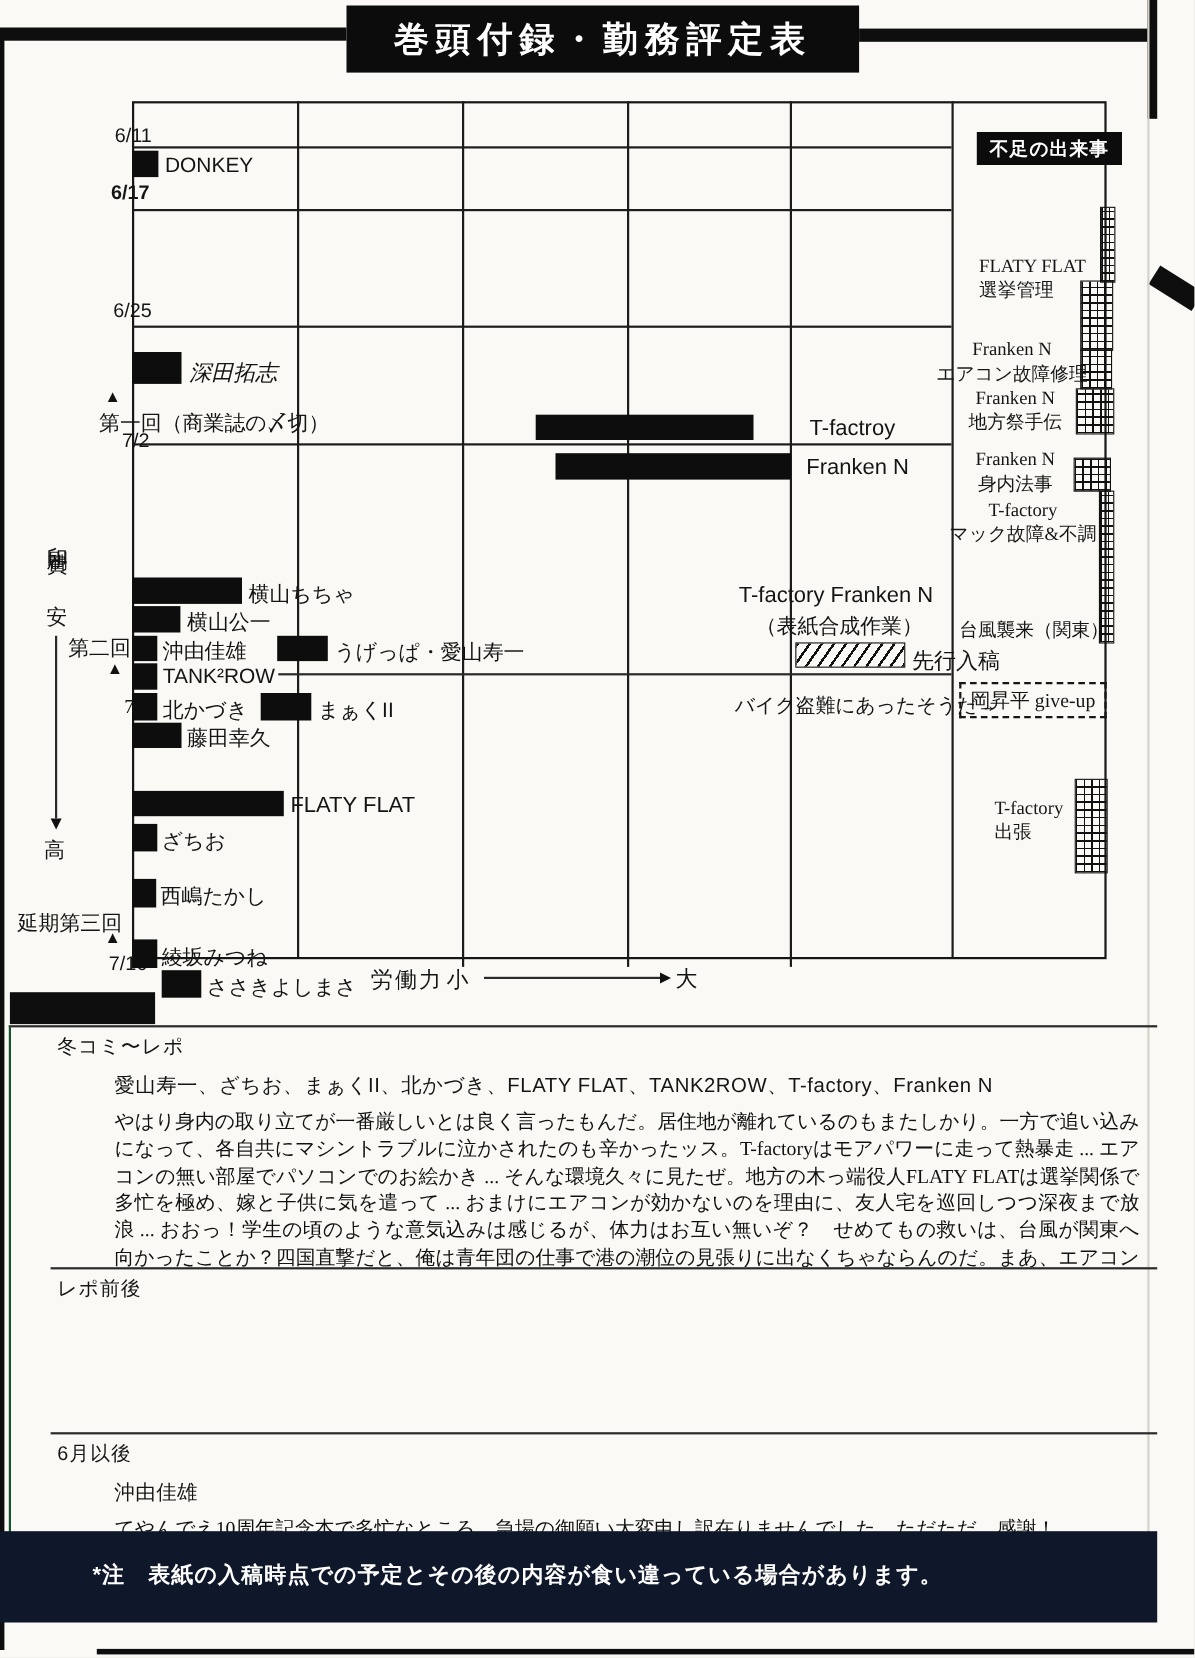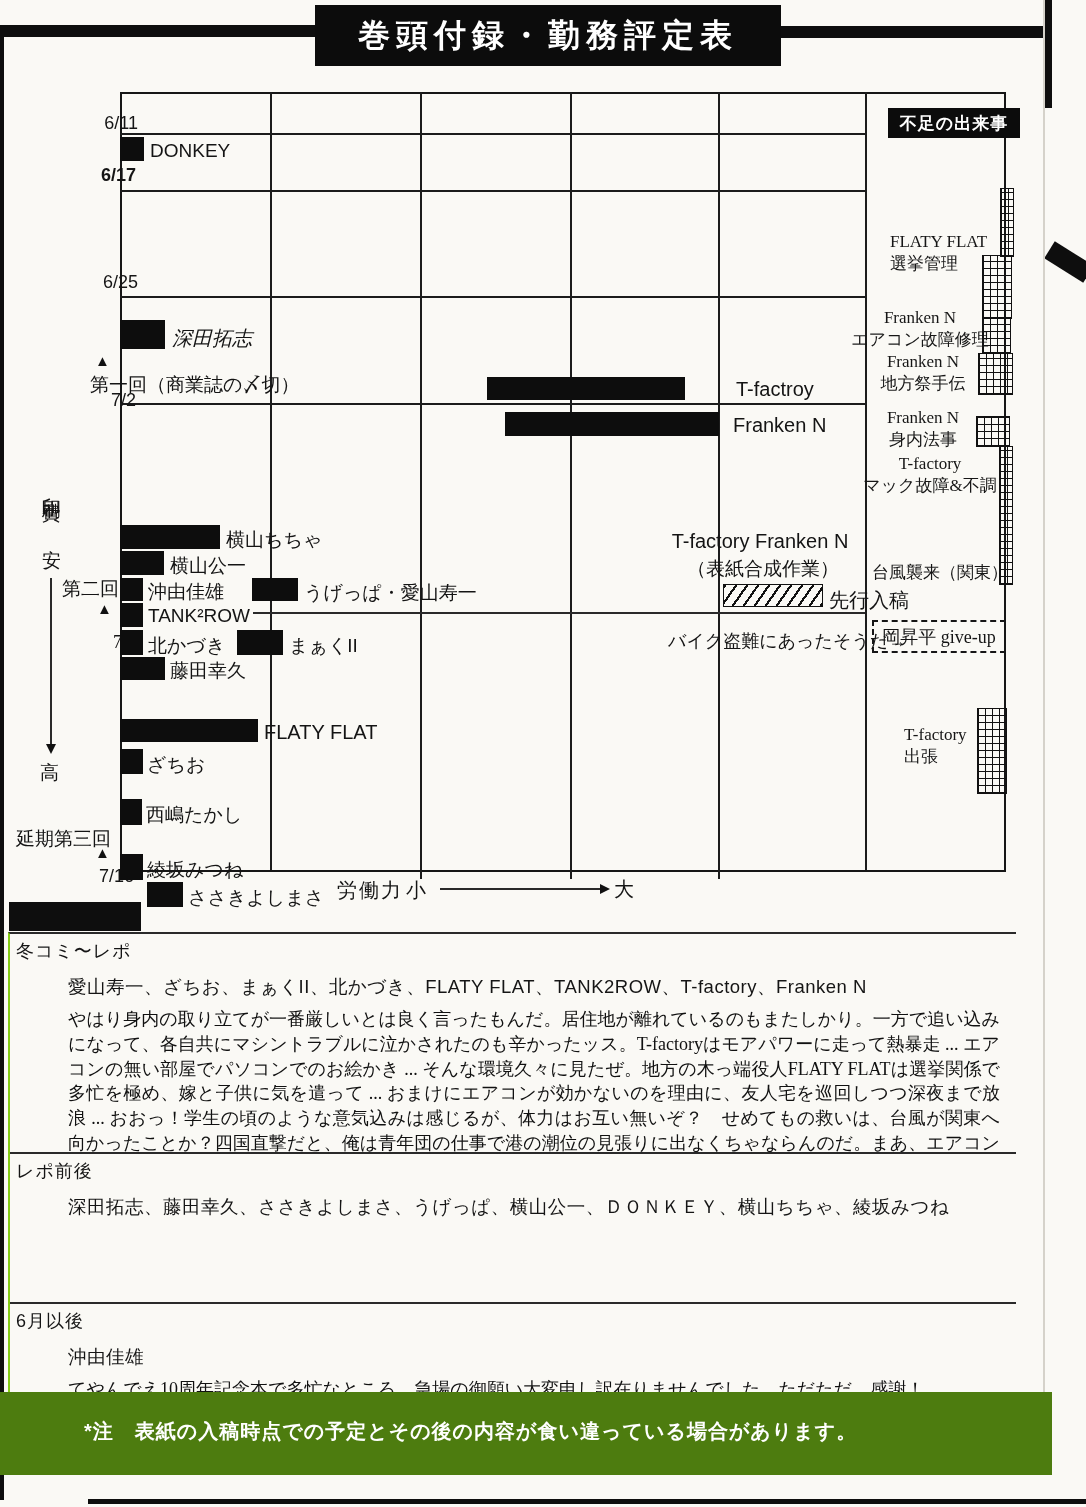--- a/index.html
+++ b/index.html
@@ -19,34 +19,34 @@
                      repeating-linear-gradient(90deg,#111 0 1.4px,transparent 1.4px 7px);}
   .dhatch{position:absolute;border:1.5px solid #111;
     background-image:repeating-linear-gradient(125deg,#111 0 2.2px,transparent 2.2px 9px);}
   .dashbox{position:absolute;border:2.5px dashed #161616;display:flex;align-items:center;justify-content:center;}
   .tri-up{position:absolute;font-size:15px;color:#111;}
   .tri-down{position:absolute;width:0;height:0;border-left:5px solid transparent;border-right:5px solid transparent;border-top:10px solid #111;}
   .tri-right{position:absolute;width:0;height:0;border-top:5px solid transparent;border-bottom:5px solid transparent;border-left:10px solid #111;}
   .titlebox{position:absolute;left:315px;top:5px;width:466px;height:61px;background:#0c0c0c;
     display:flex;align-items:center;justify-content:center;}
   .titlebox span{color:#fff;font-size:32px;font-weight:bold;letter-spacing:6px;}
-  .legend-head{position:absolute;left:888px;top:108px;width:132px;height:30px;background:#0c0c0c;
+  .legend-head{position:absolute;left:888px;top:120px;width:132px;height:30px;background:#0c0c0c;
     display:flex;align-items:center;justify-content:center;color:#fff;font-size:17px;font-weight:bold;letter-spacing:1px;}
   .event{position:absolute;font-family:"Liberation Serif",serif;font-size:17px;line-height:22px;color:#161616;white-space:nowrap;}
   .date{position:absolute;width:46px;text-align:right;font-size:18px;margin-left:34px;}
   .vertical{writing-mode:vertical-rl;letter-spacing:3px;}
   
-  #textbox{position:absolute;left:8px;top:932px;width:1006px;border-top:2px solid #2a2a2a;border-left:2px solid #84cc16;}
+  #textbox{position:absolute;left:8px;top:932px;width:1006px;border-top:2px solid #2a2a2a;border-left:2px solid #14532d;padding-left:36px;}
   .section{padding:5px 10px 0 6px;overflow:hidden;}
   .section + .section{border-top:2px solid #2a2a2a;}
   .sec-h{font-size:18px;letter-spacing:1px;}
   .sec-names{margin:11px 10px 0 52px;font-size:18.5px;letter-spacing:0.5px;}
   .sec-body{margin:8px 6px 0 52px;font-family:"Liberation Serif",serif;font-size:18px;line-height:1.38;
             text-align:justify;color:#111;}
-  #banner{position:absolute;left:0;top:1392px;width:1052px;height:83px;background:#4d7c0f;}
+  #banner{position:absolute;left:0;top:1392px;width:1052px;height:83px;background:#0f172a;}
   #banner .note{position:absolute;left:84px;top:26px;color:#fff;font-size:20px;font-weight:bold;letter-spacing:1px;}
 </style>
 </head>
 <body>
 
 <div id="page">
 
   <div class="blk" style="left:0;top:28px;width:4px;height:1472px;"></div>
   <div class="blk" style="left:0;top:25px;width:315px;height:12px;"></div>
   <div class="blk" style="left:781px;top:26px;width:268px;height:12px;"></div>
@@ -199,21 +199,20 @@
   <div class="xhatch" style="left:977px;top:708px;width:28px;height:84px;"></div>
 
   <div id="textbox">
     <div class="section" style="height:213px;">
       <div class="sec-h">冬コミ〜レポ</div>
       <div class="sec-names">愛山寿一、ざちお、まぁくII、北かづき、FLATY FLAT、TANK2ROW、T-factory、Franken N</div>
       <div class="sec-body">やはり身内の取り立てが一番厳しいとは良く言ったもんだ。居住地が離れているのもまたしかり。一方で追い込みになって、各自共にマシントラブルに泣かされたのも辛かったッス。T-factoryはモアパワーに走って熱暴走 ... エアコンの無い部屋でパソコンでのお絵かき ... そんな環境久々に見たぜ。地方の木っ端役人FLATY FLATは選挙関係で多忙を極め、嫁と子供に気を遣って ... おまけにエアコンが効かないのを理由に、友人宅を巡回しつつ深夜まで放浪 ... おおっ！学生の頃のような意気込みは感じるが、体力はお互い無いぞ？　せめてもの救いは、台風が関東へ向かったことか？四国直撃だと、俺は青年団の仕事で港の潮位の見張りに出なくちゃならんのだ。まあ、エアコン修理で一気に金欠になってしまったが ....(~_~)</div>
     </div>
     <div class="section" style="height:143px;">
       <div class="sec-h">レポ前後</div>
-      <div class="sec-names">深田拓志、藤田幸久、ささきよしまさ、うげっぱ、横山公一、ＤＯＮＫＥＹ、横山ちちゃ、綾坂みつね</div>
     </div>
     <div class="section" style="height:88px;">
       <div class="sec-h">6月以後</div>
       <div class="sec-names">沖由佳雄</div>
       <div class="sec-body">てやんでえ10周年記念本で多忙なところ、急場の御願い大変申し訳在りませんでした。ただただ、感謝！</div>
     </div>
   </div>
 
   <div id="banner">
     <div class="note">*注　表紙の入稿時点での予定とその後の内容が食い違っている場合があります。</div>

